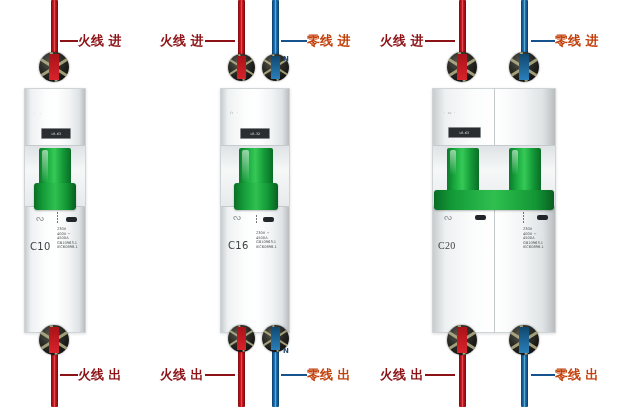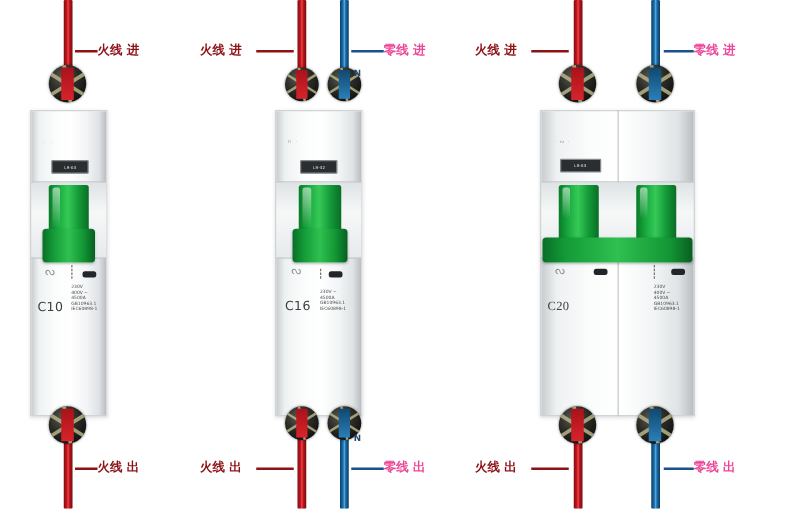--- a/index.html
+++ b/index.html
@@ -64,24 +64,24 @@
      font-family:"DejaVu Sans","Liberation Sans",sans-serif;white-space:nowrap;}
   .spec{position:absolute;color:#4a4d4f;font-size:3.6px;line-height:4.6px;white-space:nowrap;
      font-family:"DejaVu Sans","Liberation Sans",sans-serif;}
   .ondot{position:absolute;background:#22252a;border-radius:2px;}
   .curve-sym{position:absolute;color:#6d7173;font-size:9px;line-height:9px;opacity:.75;}
   .dashes{position:absolute;display:flex;flex-direction:column;gap:1px;}
   .dashes i{display:block;width:1px;height:2px;background:#72767a;}
   .topmark{position:absolute;color:#9aa0a3;font-size:4px;white-space:nowrap;}
 
   
-  .label{position:absolute;font-size:10px;line-height:15px;white-space:nowrap;
+  .label{position:absolute;font-size:13px;line-height:15px;white-space:nowrap;
      font-family:"DejaVu Sans","Liberation Sans",sans-serif;font-weight:700;}
   .label.live{color:#8c1216;}
-  .label.neutral{color:#ec4899;}
+  .label.neutral{color:#c2410c;}
   .leader{position:absolute;height:2px;}
   .leader.live{background:#8c1216;}
   .leader.neutral{background:#16538c;}
   .nmark{position:absolute;color:#23486e;font-size:7px;font-weight:700;}
 </style>
 </head>
 <body>
 
 <div id="stage">
 

